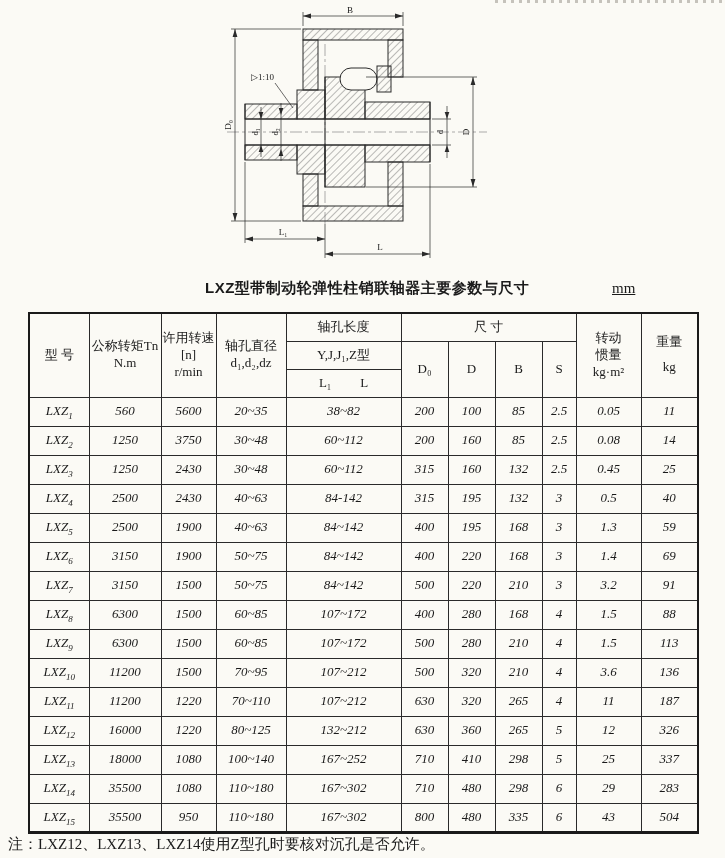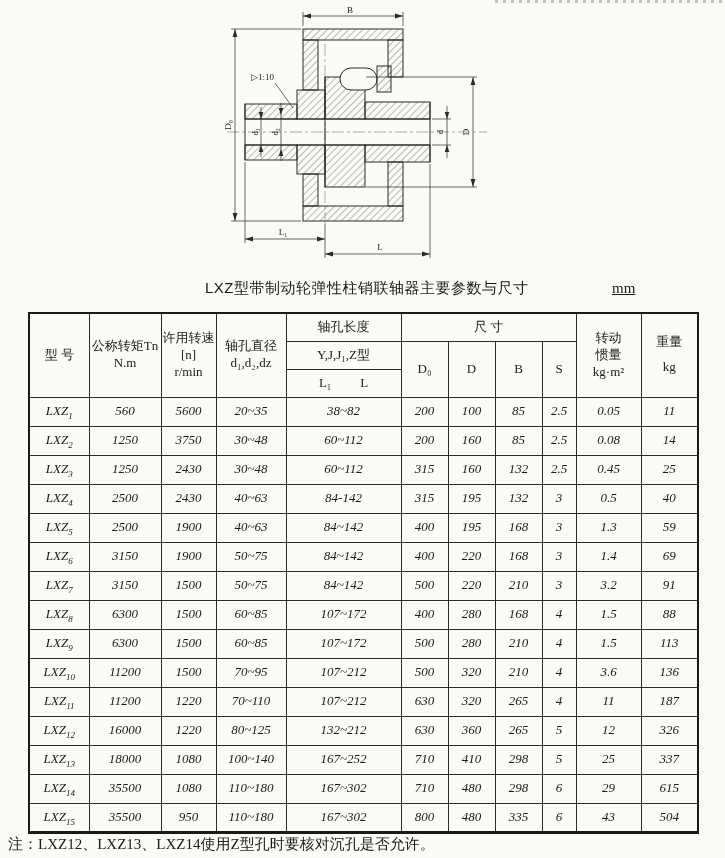--- a/index.html
+++ b/index.html
@@ -11,21 +11,21 @@
   
   .remnant {
     position:absolute; top:0; left:495px; width:228px; height:3px;
     background:repeating-linear-gradient(90deg,#9a958c 0 3px, transparent 3px 8px);
     opacity:.55;
   }
   .drawing-wrap { position:absolute; left:225px; top:4px; width:272px; height:264px; }
   .title {
     position:absolute; left:205px; top:279px; width:345px;
     font-family:"Liberation Sans", sans-serif;
-    font-size:15px; font-weight:normal; letter-spacing:.5px; white-space:nowrap;
+    font-size:15px; font-weight:bold; letter-spacing:.5px; white-space:nowrap;
   }
   .unit { position:absolute; left:612px; top:280px; font-size:15px;text-decoration:underline; }
   table.param-table {
     position:absolute; left:28px; top:312px; width:669px;
     border-collapse:collapse; table-layout:fixed;
     border:2px solid #1a1a1a; border-bottom-width:3px;
   }
   .param-table th, .param-table td {
     border:1px solid #2a2a2a; padding:0; text-align:center; vertical-align:middle;
     font-size:13px; font-weight:normal; line-height:1.3;
@@ -405,21 +405,21 @@
         <td>LXZ<sub>14</sub></td>
         <td>35500</td>
         <td>1080</td>
         <td>110~180</td>
         <td>167~302</td>
         <td>710</td>
         <td>480</td>
         <td>298</td>
         <td>6</td>
         <td>29</td>
-        <td>615</td>
+        <td>283</td>
       </tr>
       <tr>
         <td>LXZ<sub>15</sub></td>
         <td>35500</td>
         <td>950</td>
         <td>110~180</td>
         <td>167~302</td>
         <td>800</td>
         <td>480</td>
         <td>335</td>

